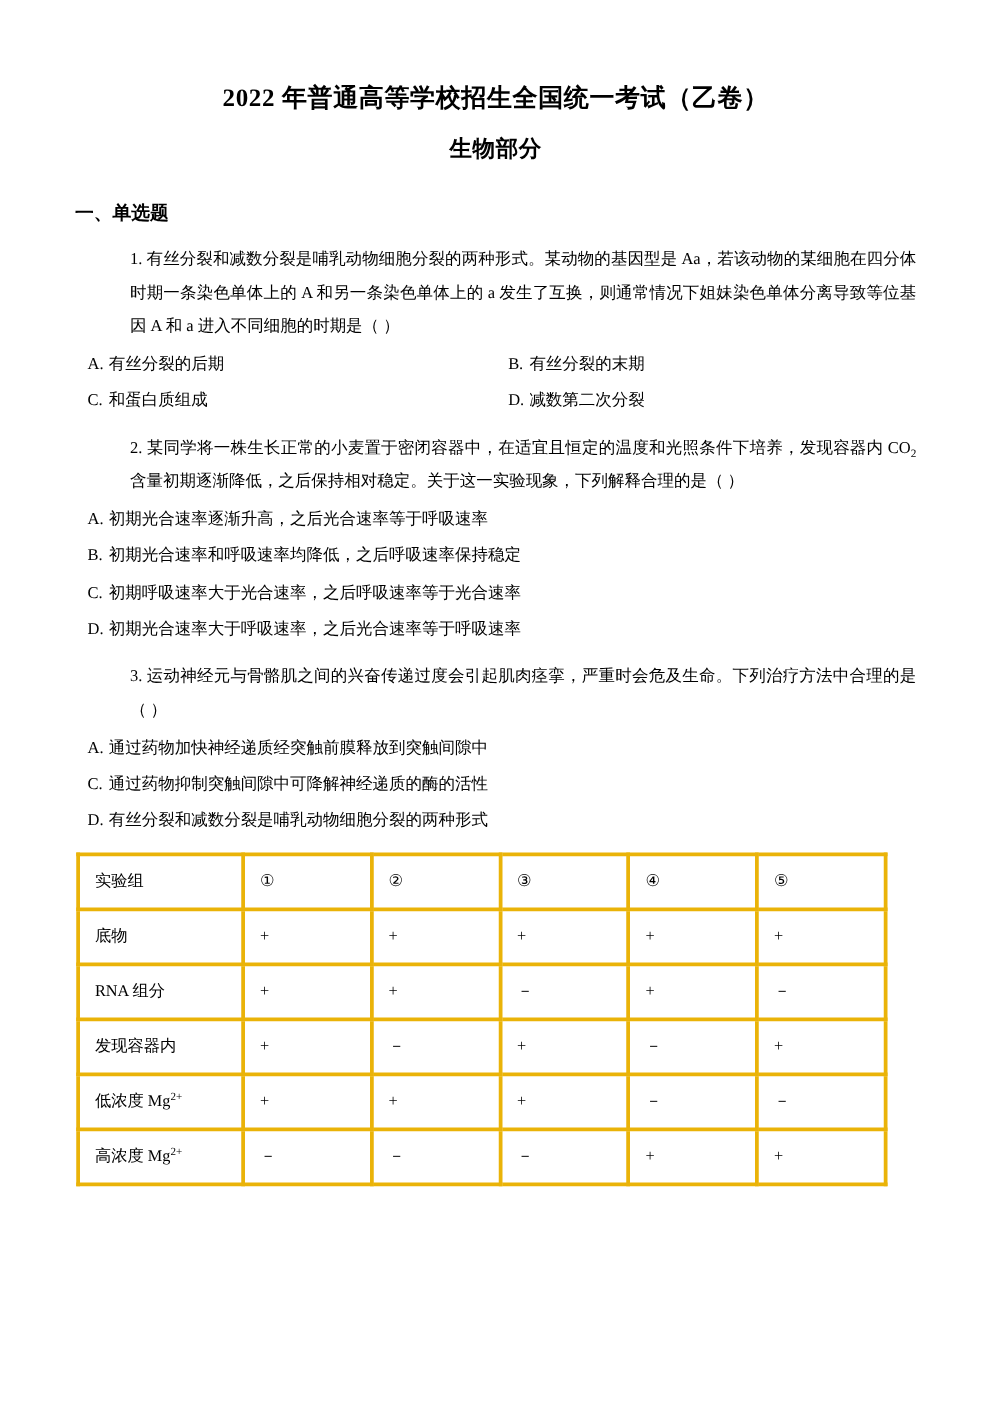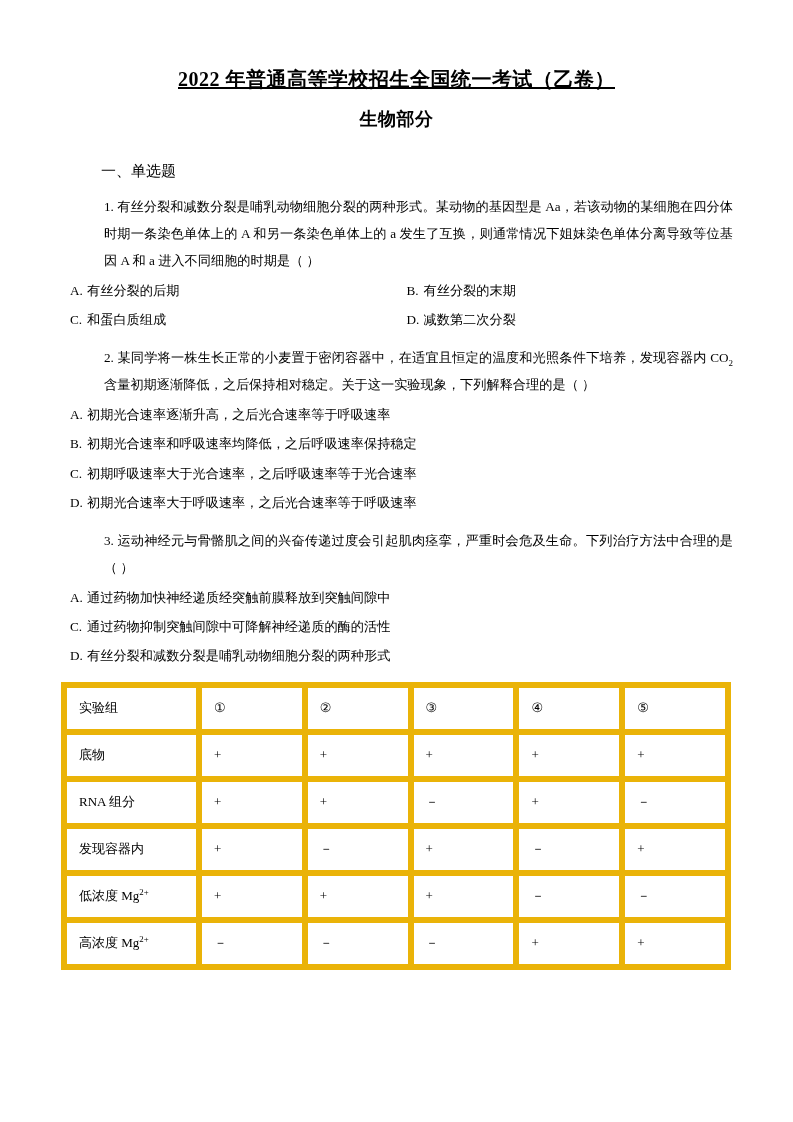--- a/index.html
+++ b/index.html
@@ -22,38 +22,36 @@
     padding: 0 60px;
   }
   
   .doc-title {
     text-align: center;
     font-size: 20px;
     font-weight: bold;
     letter-spacing: 0.5px;
     padding-top: 64px;
     line-height: 1.5;
-    text-decoration: underline;
   }
   .doc-subtitle {
     text-align: center;
     font-size: 18px;
     font-weight: bold;
     letter-spacing: 0.5px;
     margin-top: 12px;
     line-height: 1.5;
   }
   
   .section-heading {
     font-size: 15px;
-    font-weight: normal;
+    font-weight: bold;
     margin-top: 26px;
     margin-bottom: 4px;
     line-height: 1.6;
-    margin-left: 41px;
   }
   
   .question {
     margin-top: 10px;
   }
   .q-stem {
     font-size: 13.2px;
     line-height: 2.05;
     text-align: justify;
     text-justify: inter-ideograph;
@@ -88,21 +86,21 @@
   }
   
   .exp-table {
     border-collapse: collapse;
     width: 556px;
     margin-top: 12px;
     margin-left: 1px;
     table-layout: fixed;
   }
   .exp-table td {
-    border: 6px solid #eab308;
+    border: 3px solid #eab308;
     height: 41px;
     font-size: 13px;
     padding: 0 0 0 12px;
     vertical-align: middle;
     line-height: 1.4;
   }
   .exp-table td.col-label {
     width: 117px;
   }
   .exp-table td.col-data {

